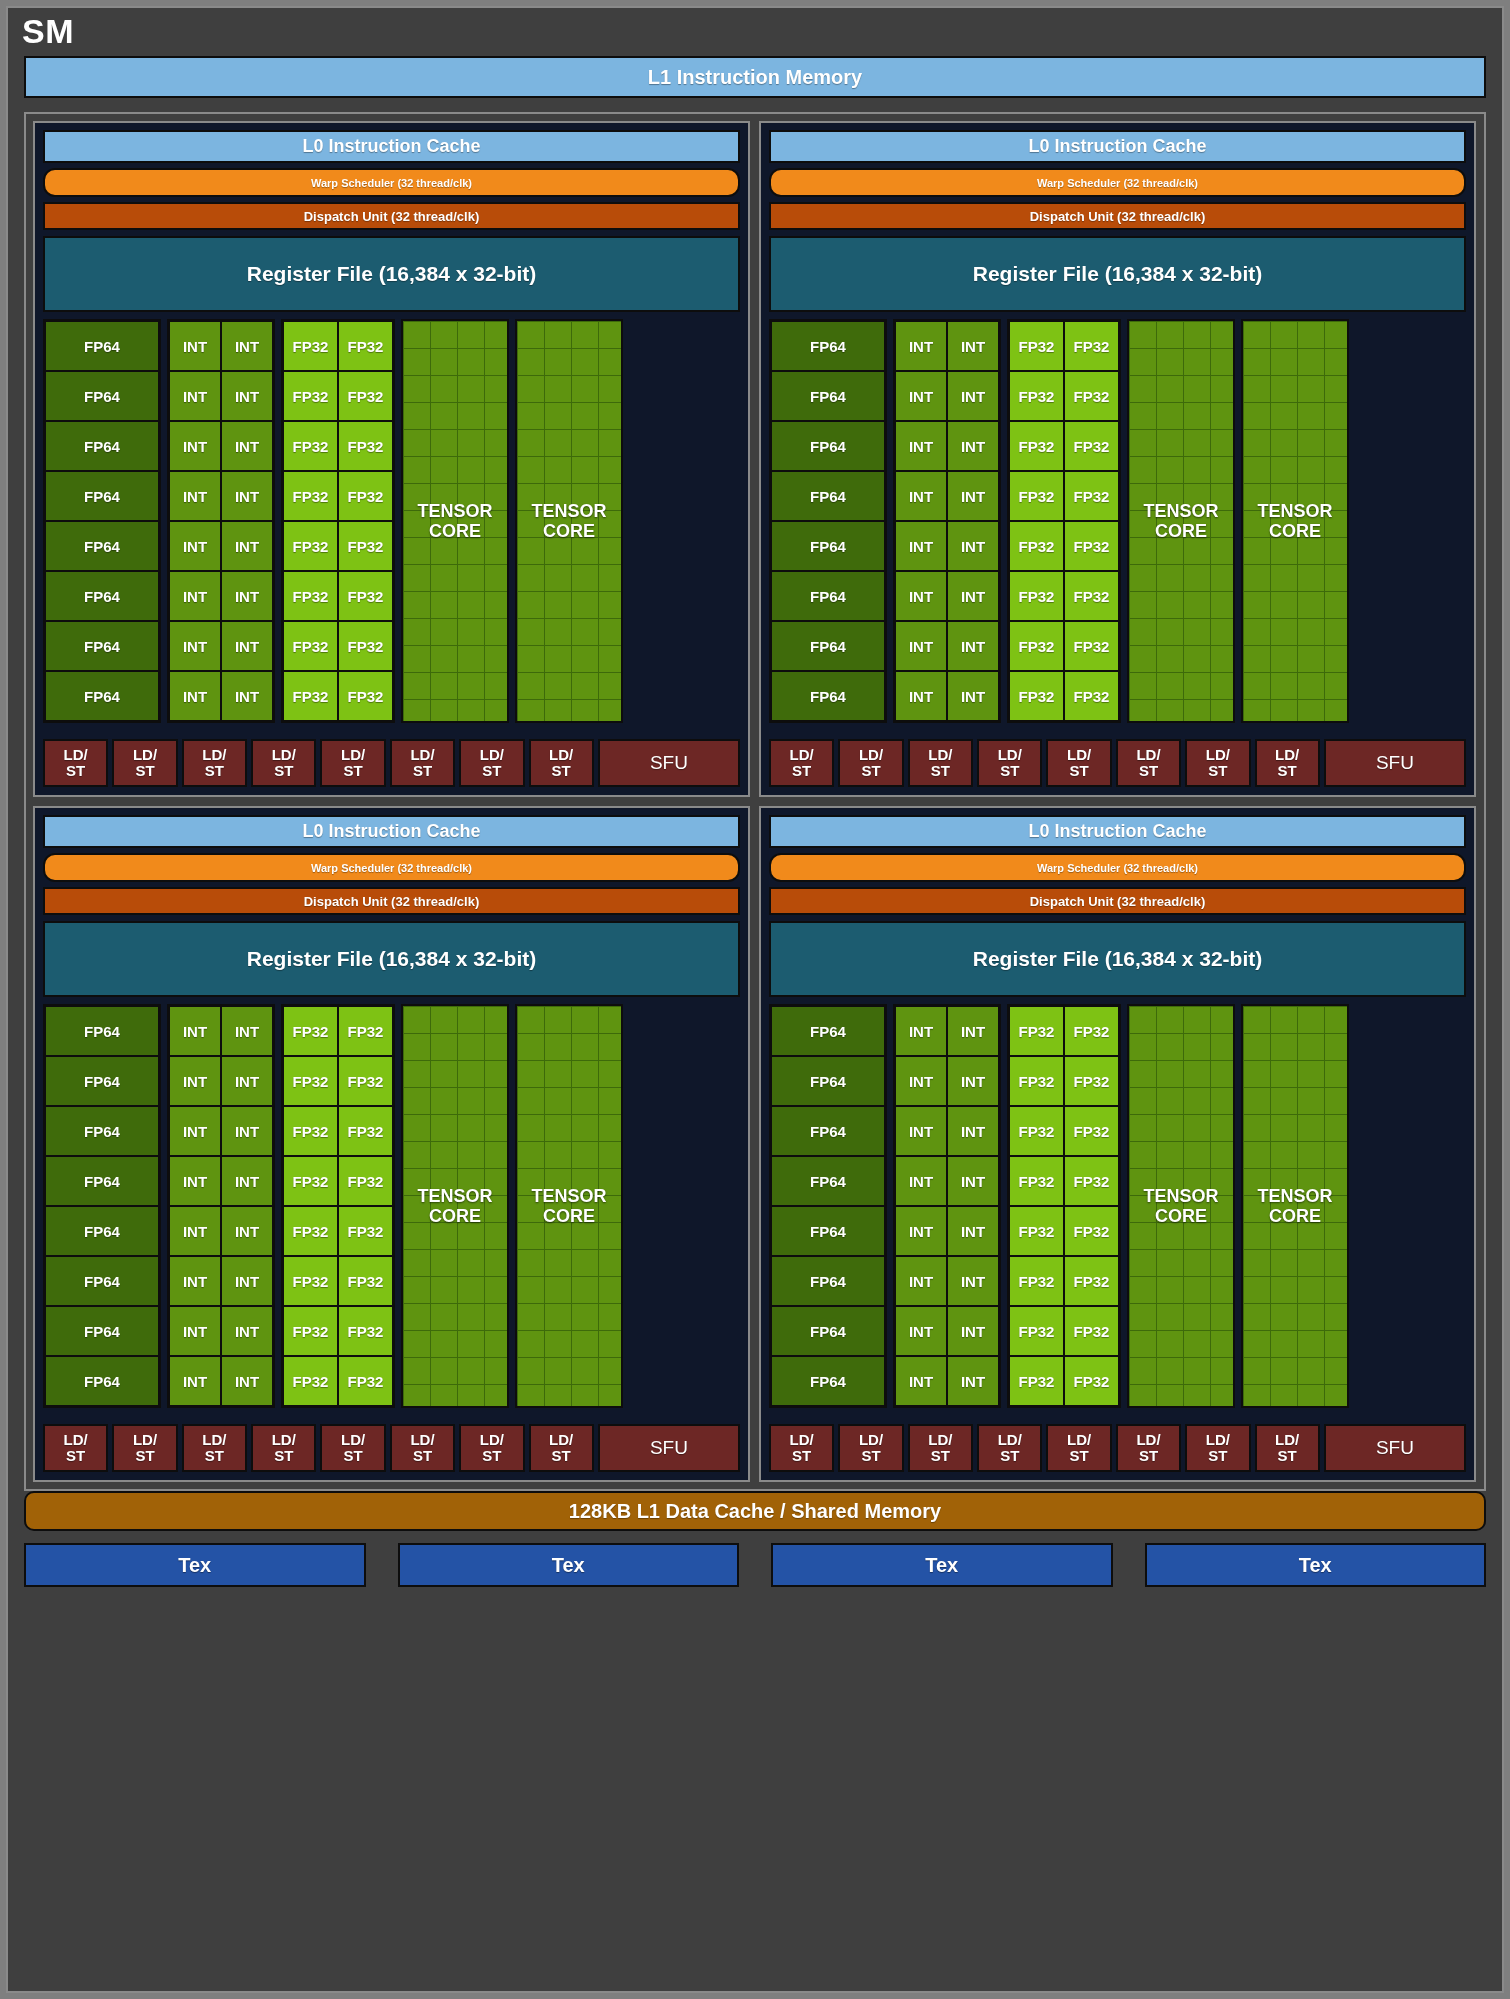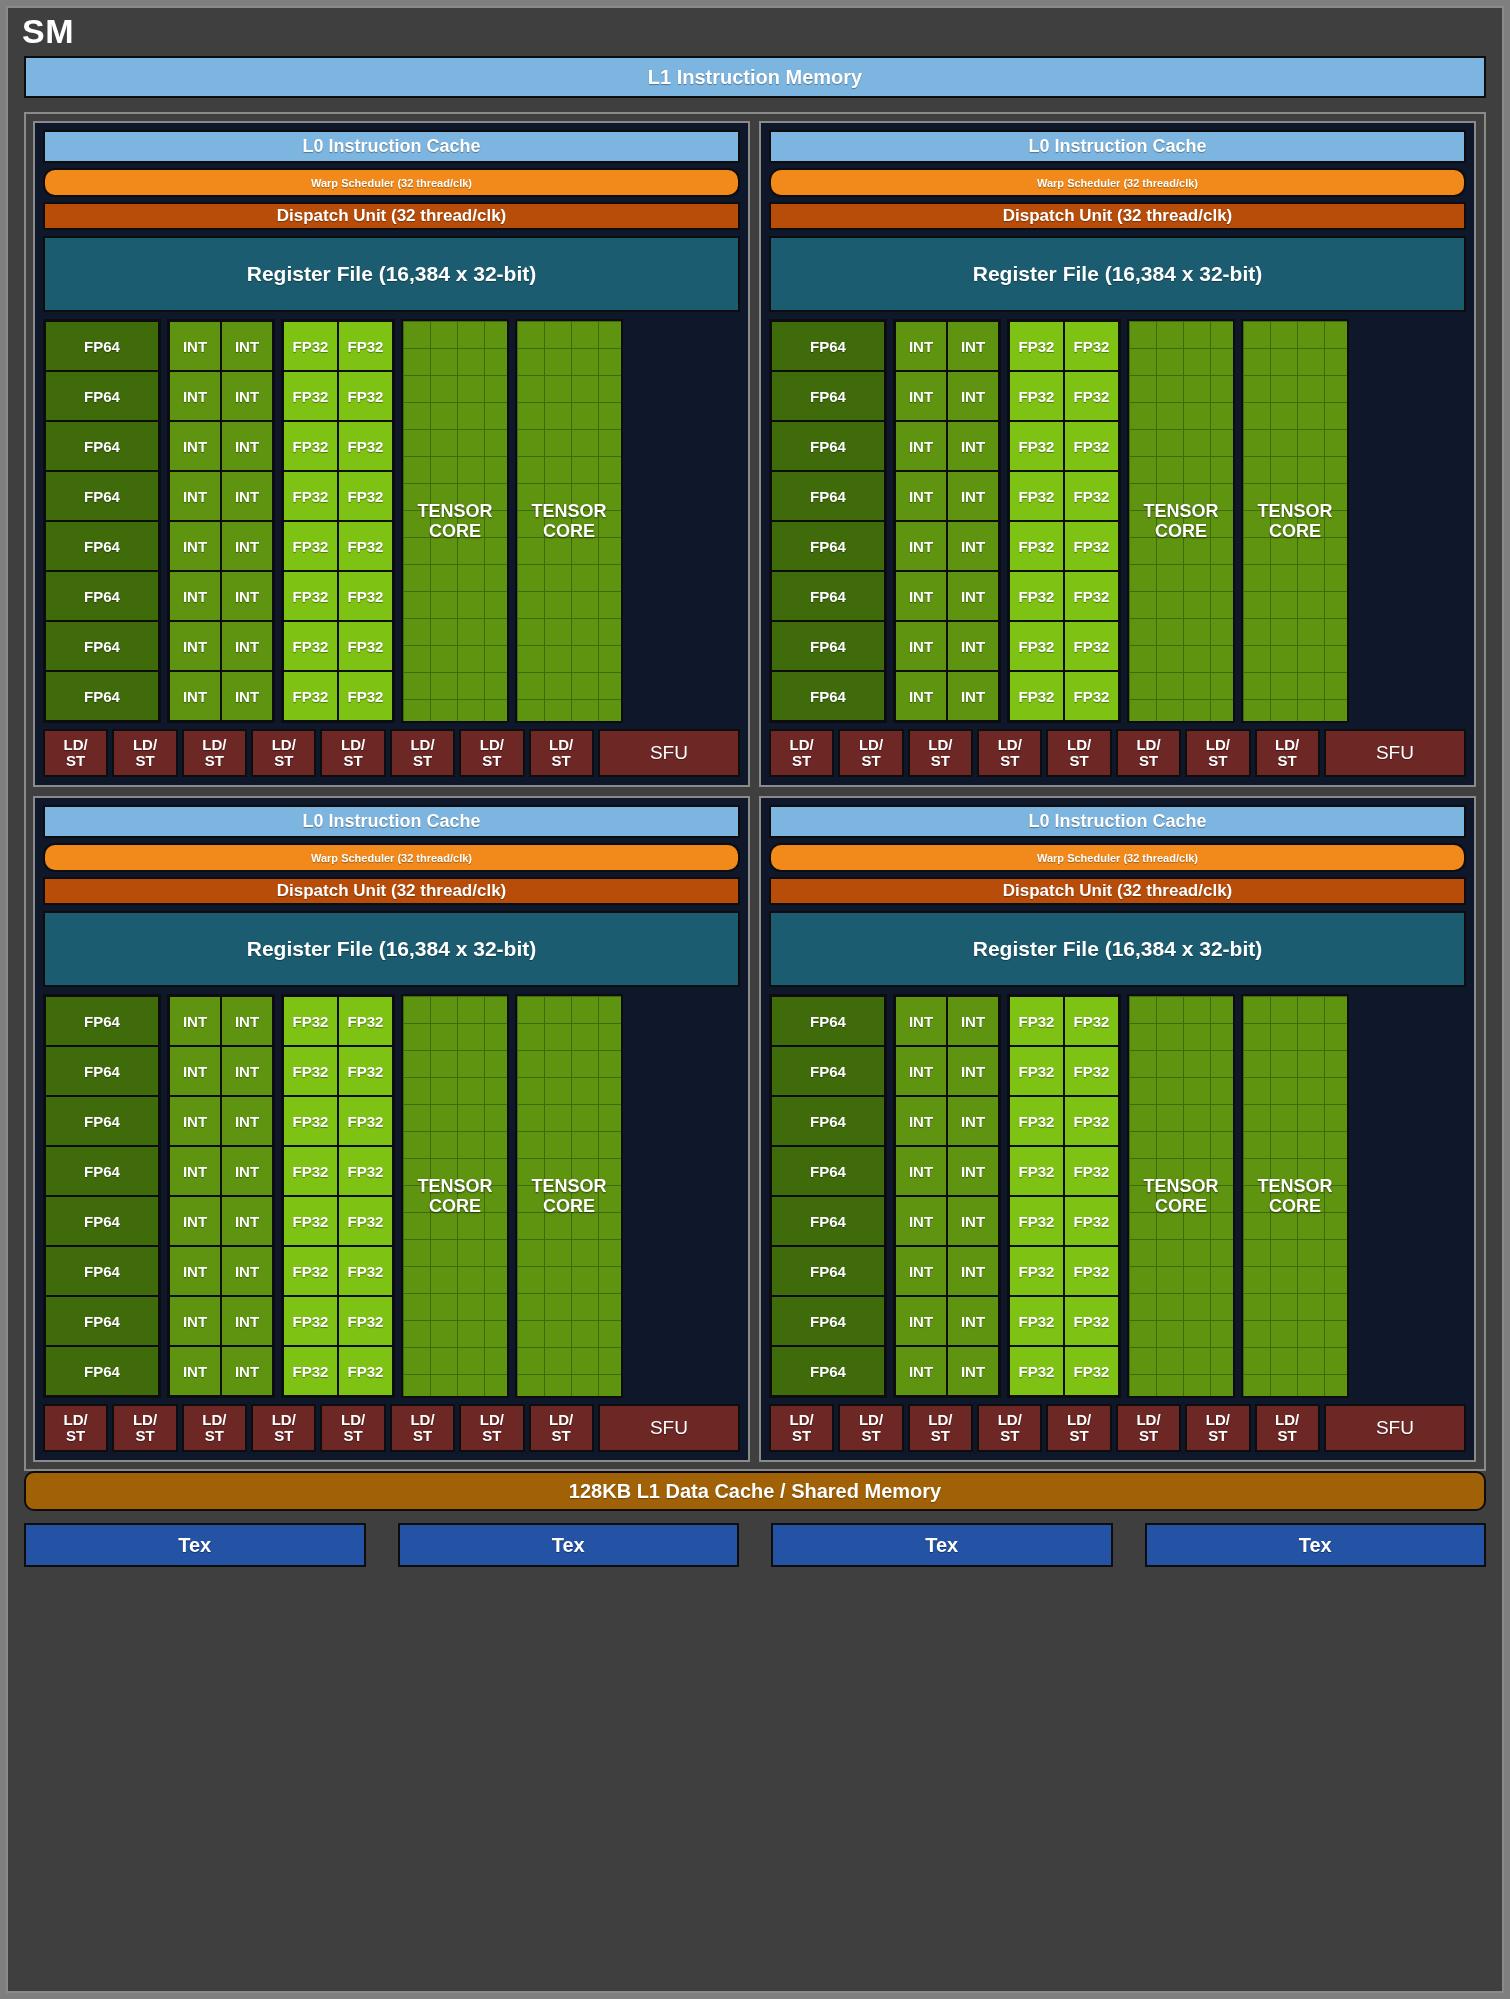--- a/index.html
+++ b/index.html
@@ -80,21 +80,21 @@
   .bar-warp {
     background: #f18a1b;
     height: 29px;
     font-size: 11px;
     margin-bottom: 5px;
     border-radius: 12px;
   }
   .bar-dispatch {
     background: #b84c09;
     height: 28px;
-    font-size: 17px;
+    font-size: 13px;
     margin-bottom: 6px;
   }
   .bar-regfile {
     background: #1c5c70;
     height: 76px;
     font-size: 21px;
     margin-bottom: 7px;
   }
   
   .core-row {
@@ -151,21 +151,21 @@
     line-height: 1.12;
     text-align: center;
     text-shadow: 0 1px 2px rgba(0,0,0,.55);
     position: relative;
     z-index: 2;
   }
   
   .ldst-row {
     display: flex;
     gap: 4px;
-    margin-top: 6px;
+    margin-top: 16px;
   }
   .ldst {
     background: #6d2725;
     border: 2px solid #0d0d0d;
     color: #ffffff;
     font-weight: bold;
     font-size: 15px;
     line-height: 1.05;
     text-align: center;
     height: 48px;

